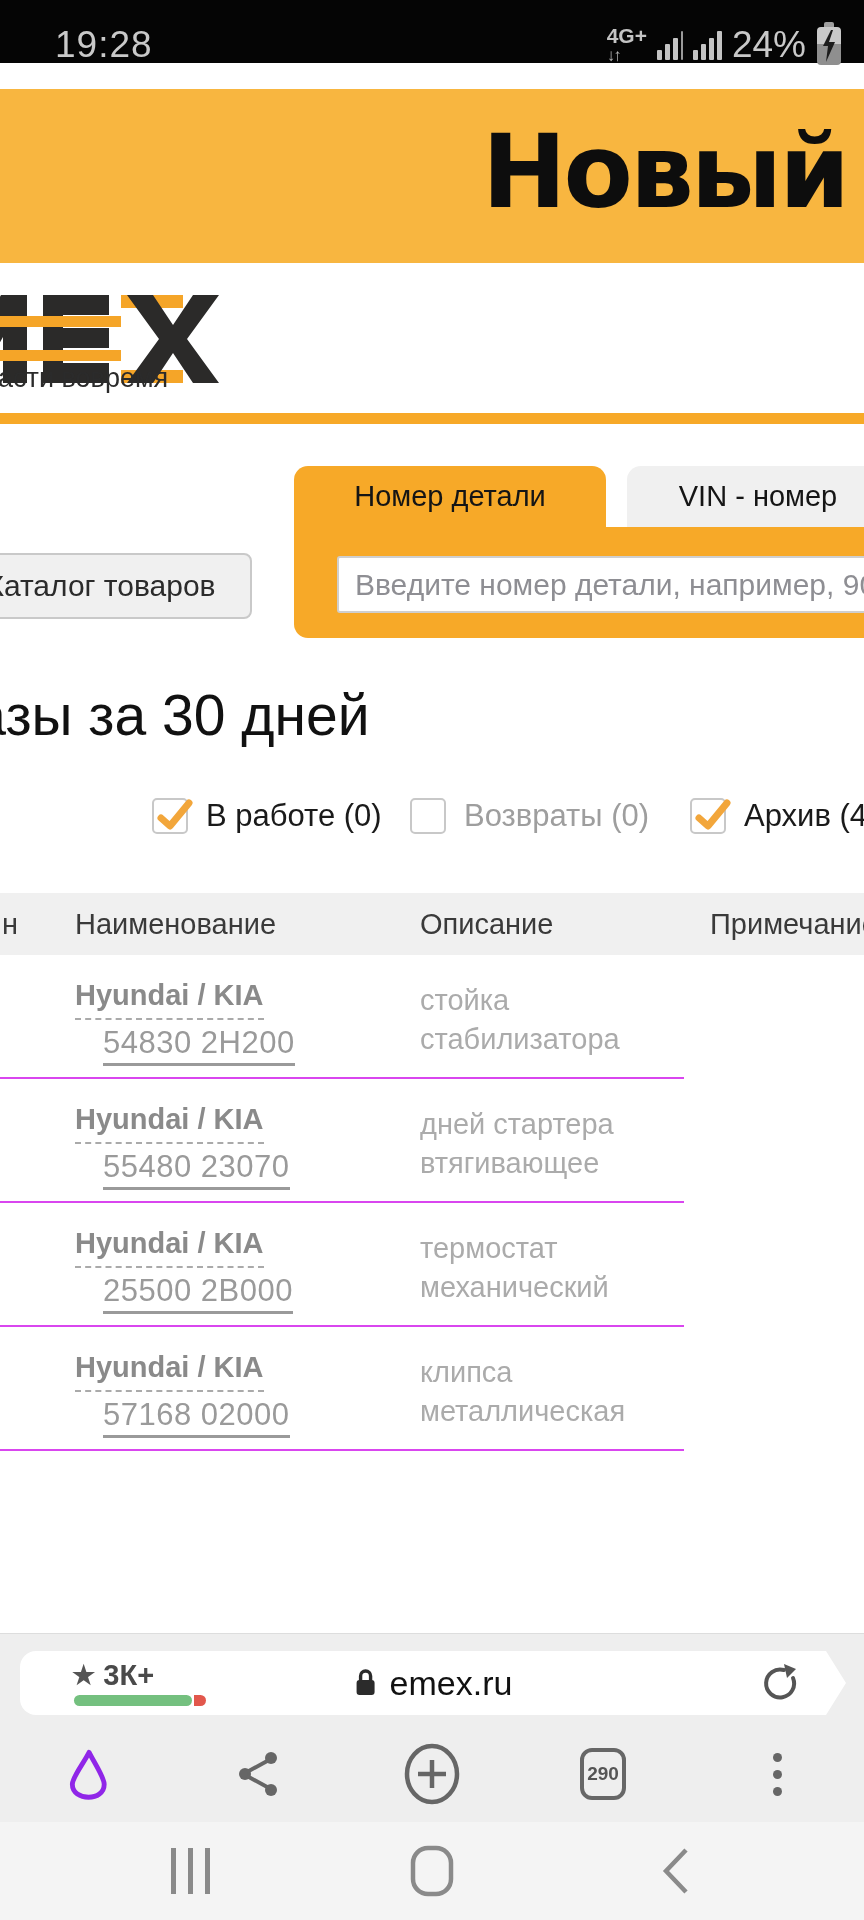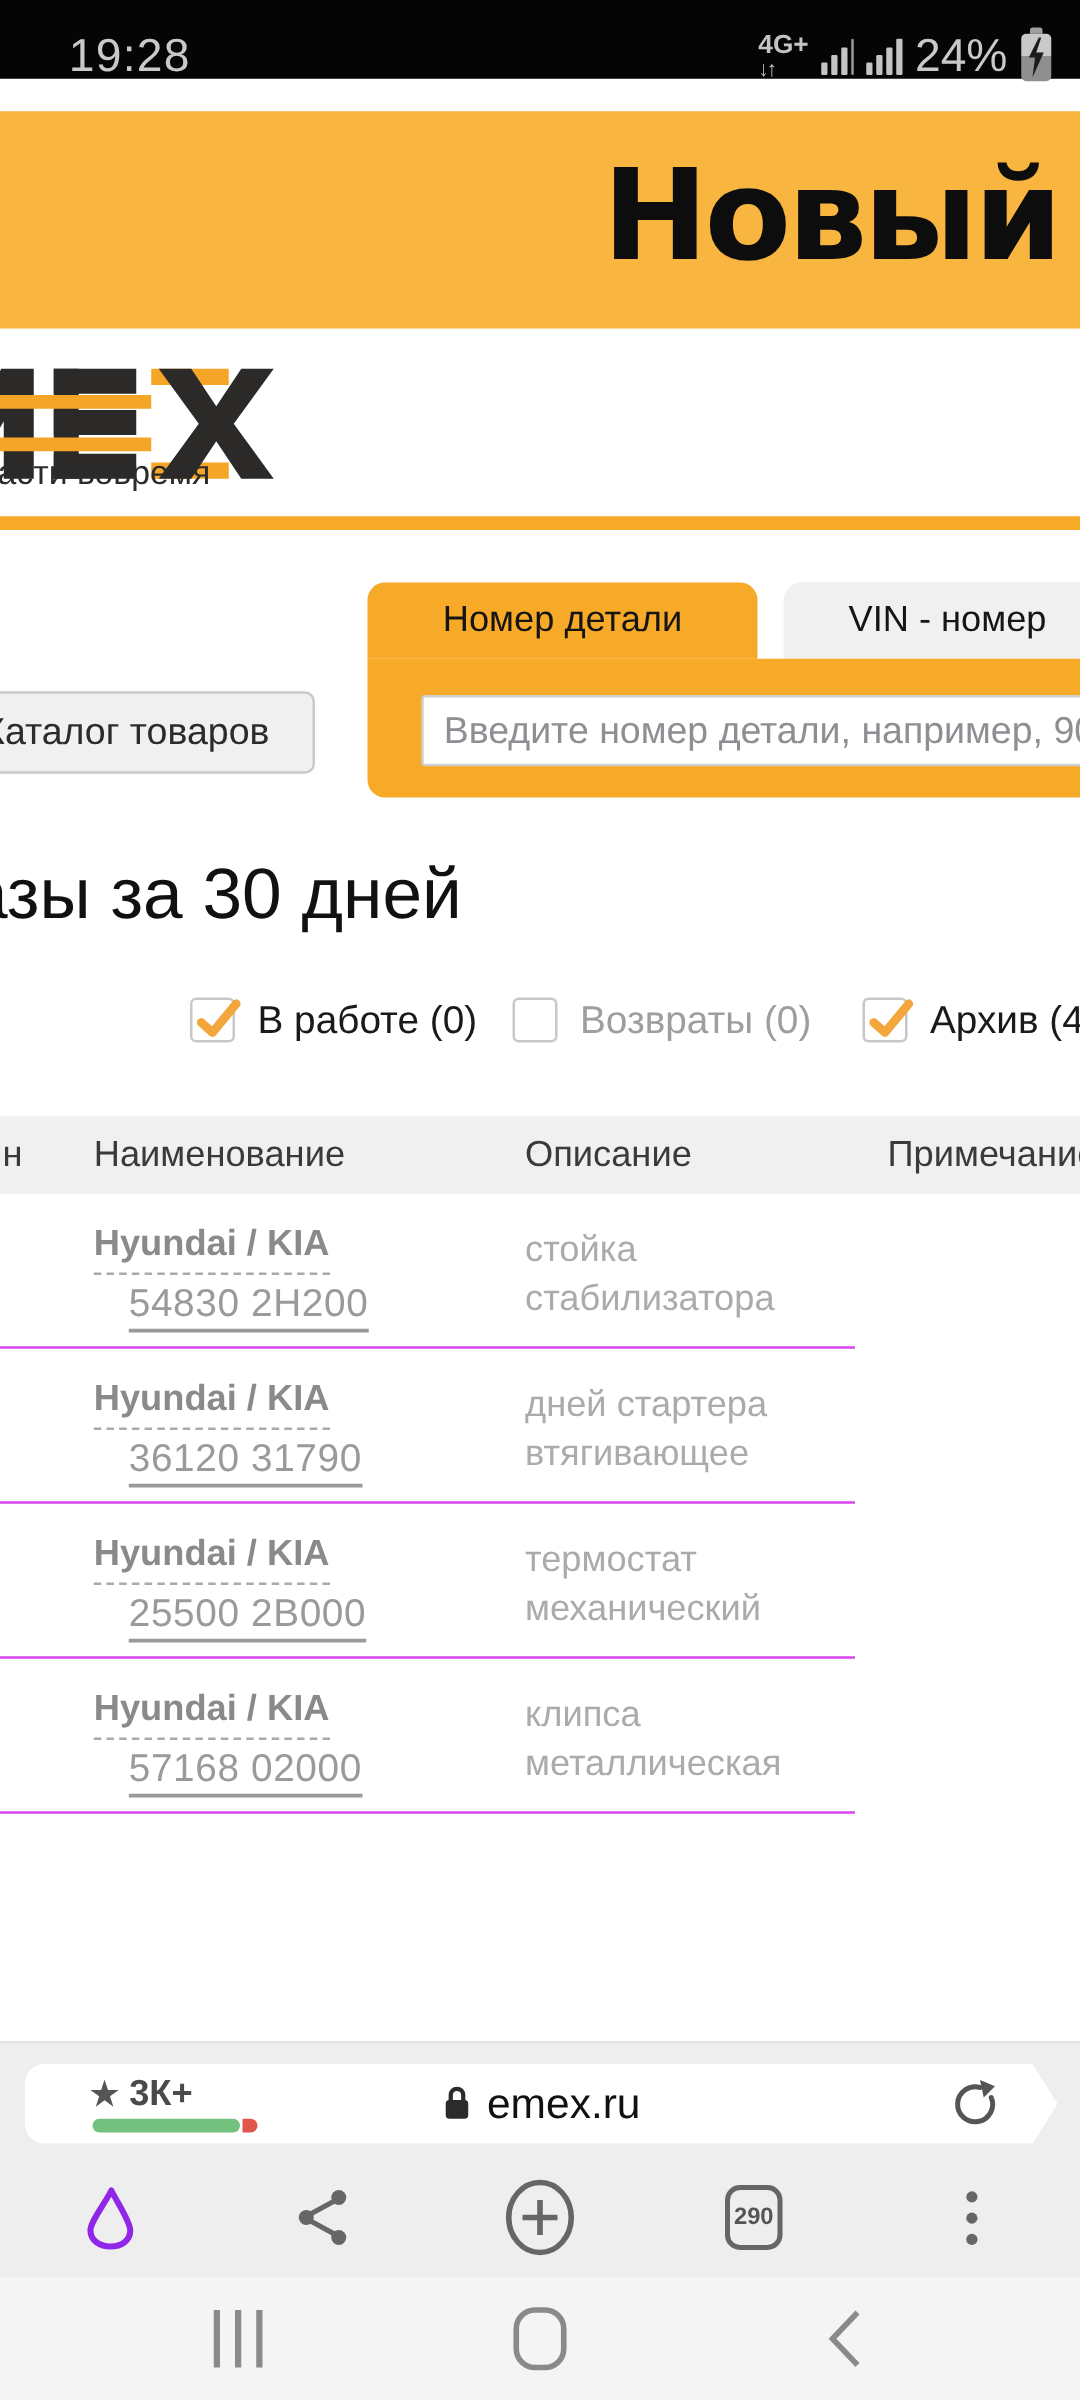--- a/index.html
+++ b/index.html
@@ -216,21 +216,21 @@
     <span class="th3">Примечание</span>
   </div>
 
   <div class="trow r0">
     <span class="brand">Hyundai / KIA</span>
     <span class="pnum">54830 2H200</span>
     <span class="desc">стойка стабилизатора</span>
   </div>
   <div class="trow r1">
     <span class="brand">Hyundai / KIA</span>
-    <span class="pnum">36120 31790</span>
+    <span class="pnum">55480 23070</span>
     <span class="desc">дней стартера втягивающее</span>
   </div>
   <div class="trow r2">
     <span class="brand">Hyundai / KIA</span>
     <span class="pnum">25500 2B000</span>
     <span class="desc">термостат механический</span>
   </div>
   <div class="trow r3">
     <span class="brand">Hyundai / KIA</span>
     <span class="pnum">57168 02000</span>

